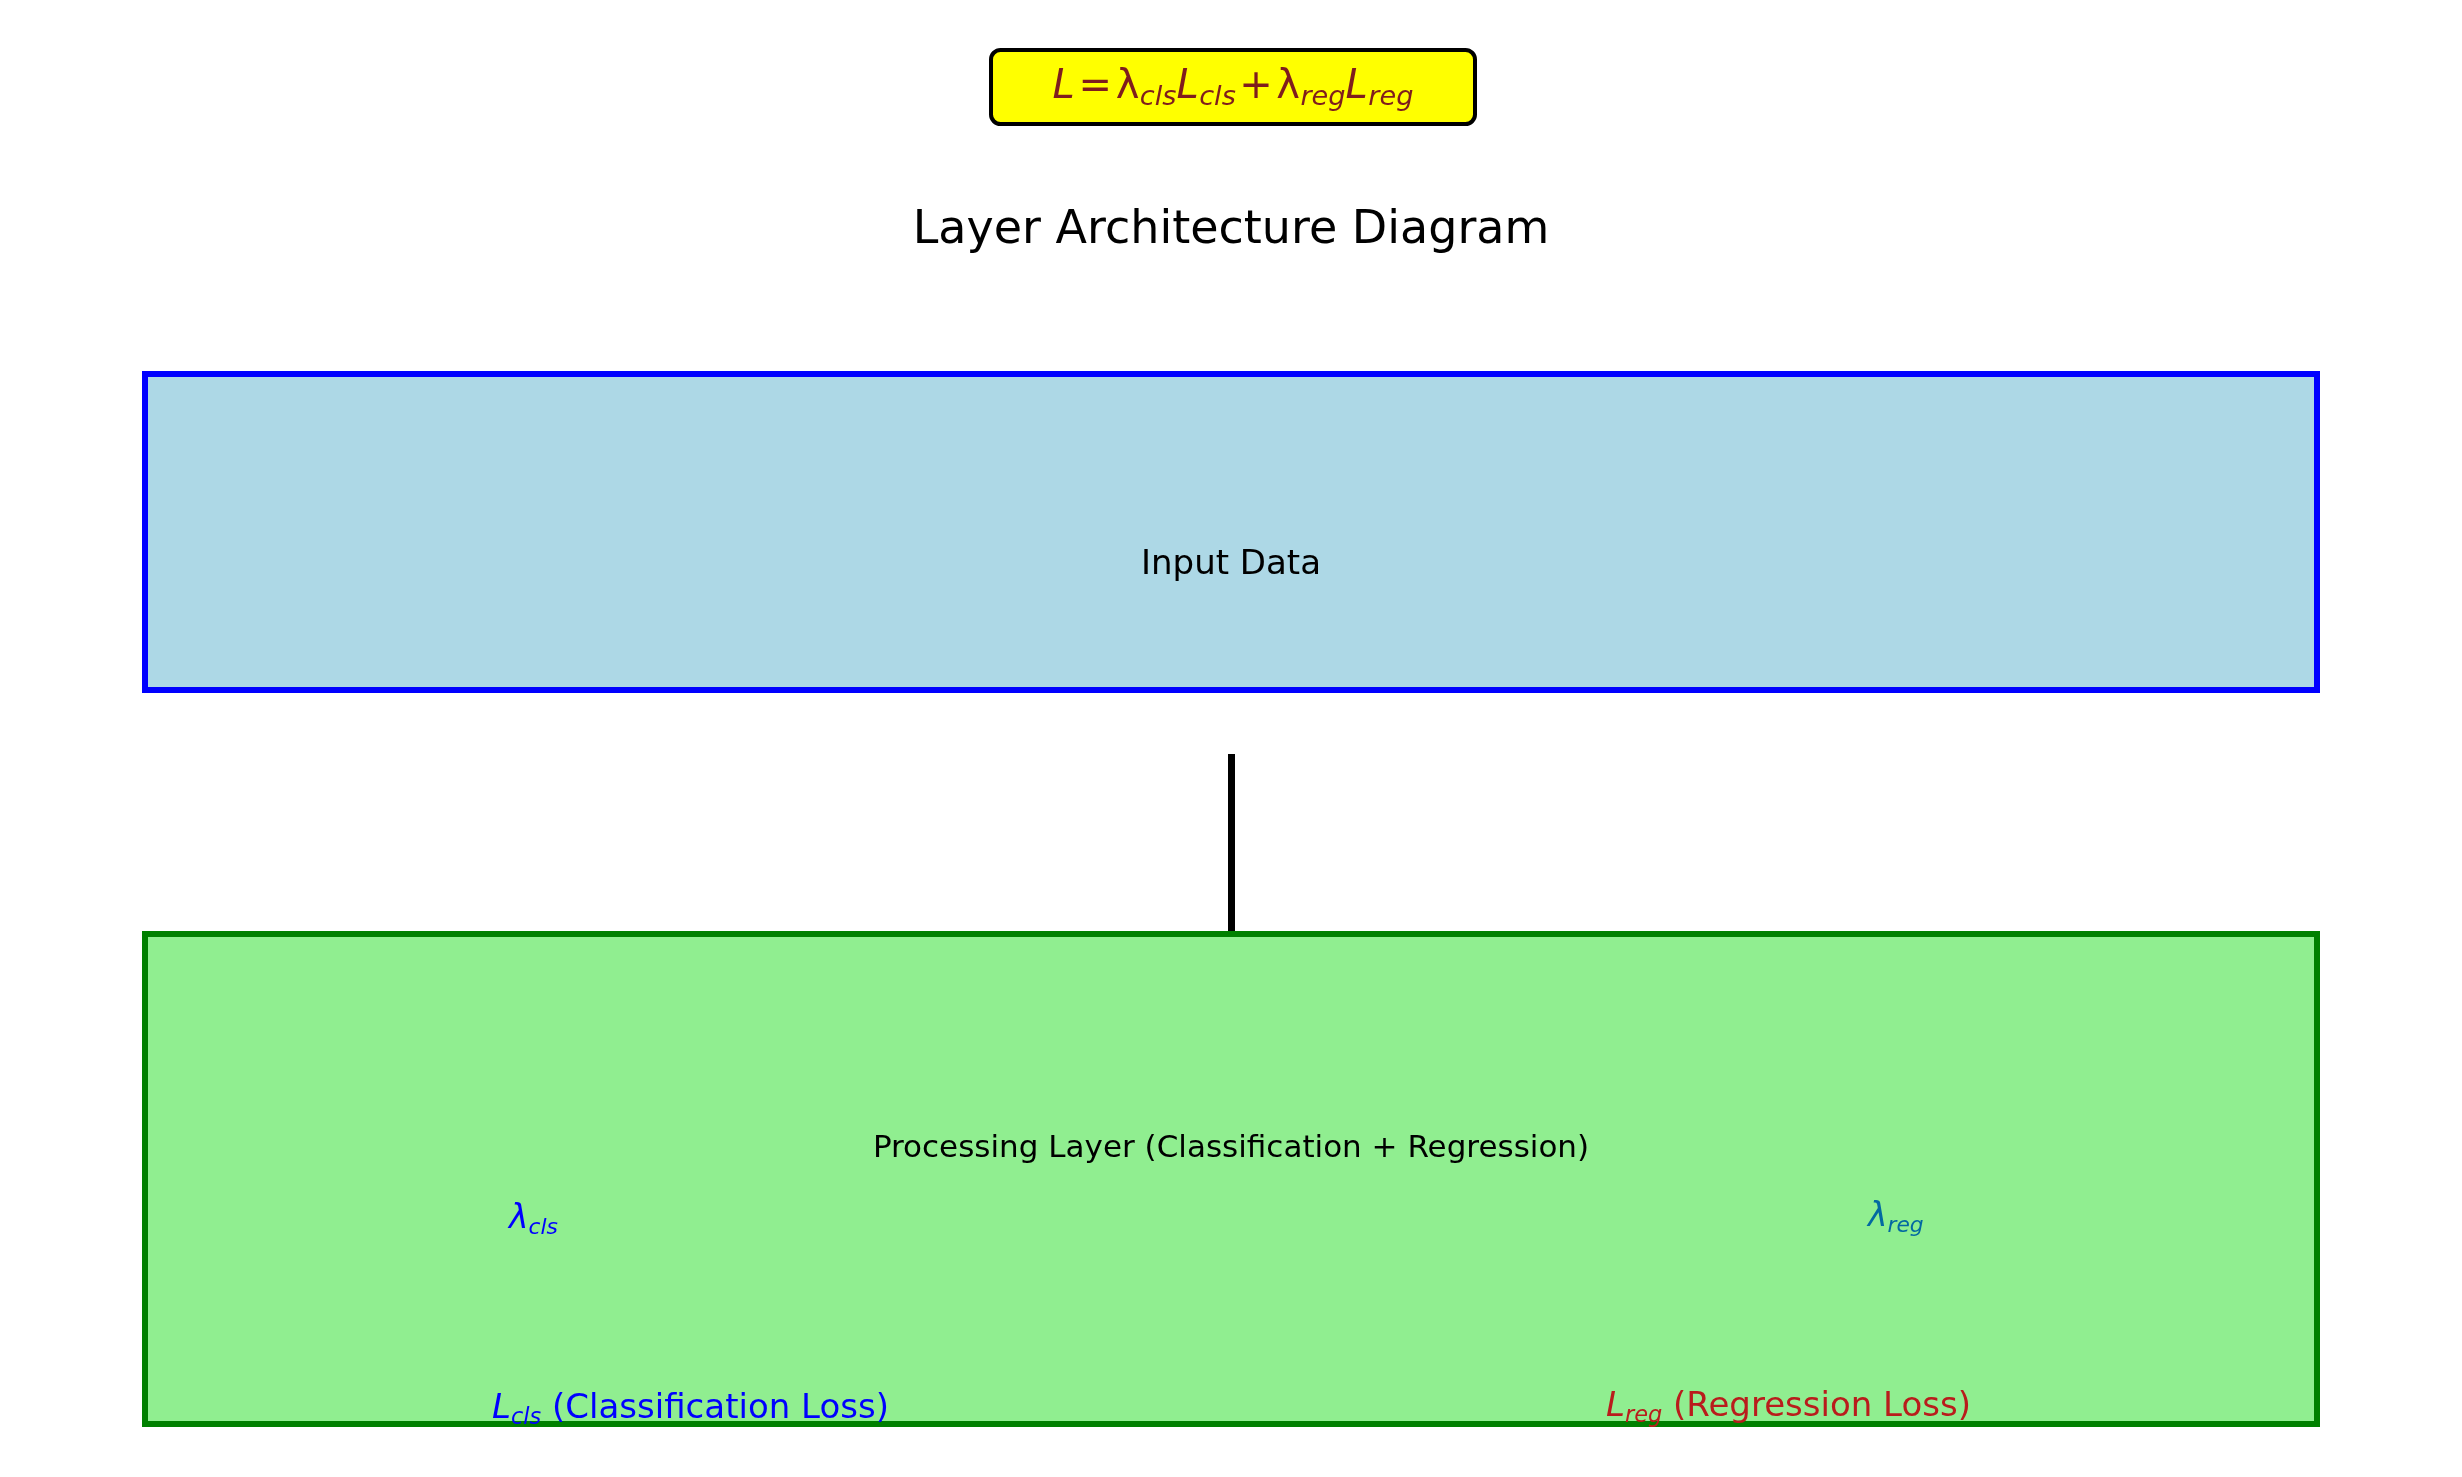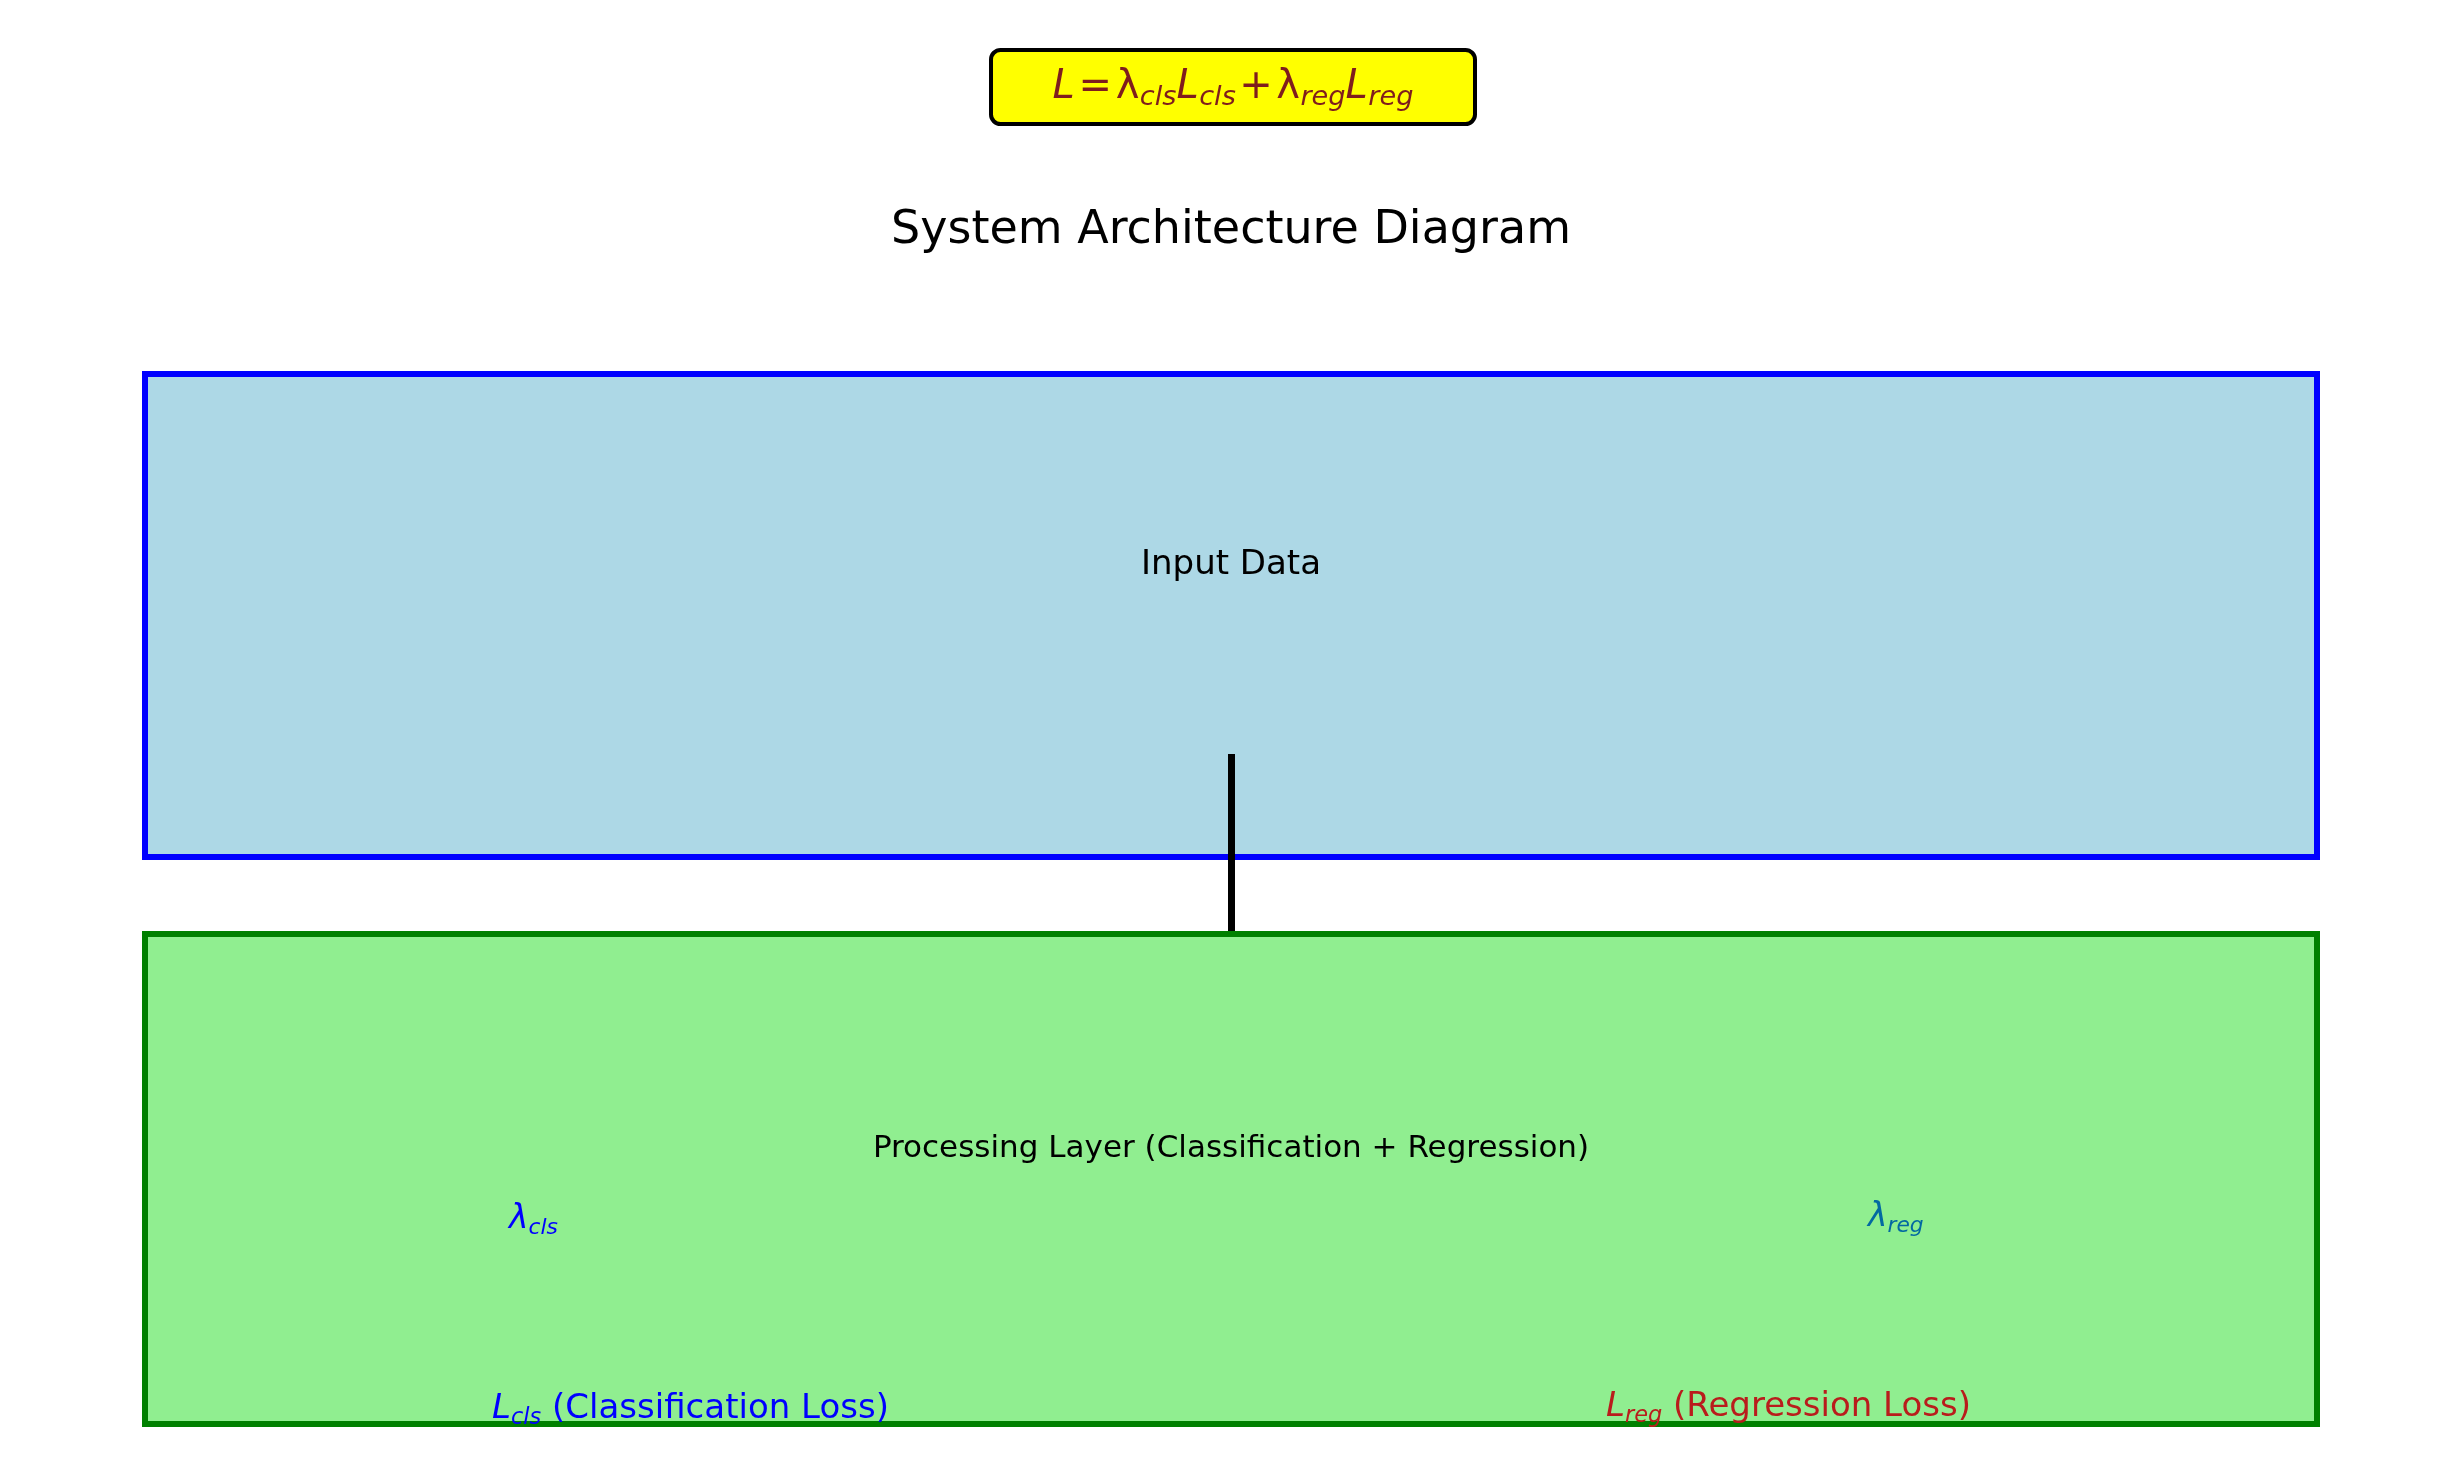--- a/index.html
+++ b/index.html
@@ -73,21 +73,21 @@
     font-family: "DejaVu Sans", sans-serif;
     line-height: 1;
   }
 
   
   .box-input {
     position: absolute;
     left: 142px;
     top: 371px;
     width: 2178px;
-    height: 489px;
+    height: 322px;
     box-sizing: border-box;
     background: #add8e6;
     border: 6.6px solid #0000ff;
   }
   .box-input-label {
     position: absolute;
     left: 0;
     top: 168px;
     width: 100%;
     text-align: center;
@@ -188,21 +188,21 @@
 </style>
 </head>
 <body>
 
 <div class="canvas">
 
   <div class="formula-box">
     <span class="formula-text"><span>L</span><span class="op">=</span><span class="lam">λ</span><sub>cls</sub><span>L</span><sub>cls</sub><span class="op">+</span><span class="lam">λ</span><sub>reg</sub><span>L</span><sub>reg</sub></span>
   </div>
 
-  <div class="title">System Architecture Diagram</div>
+  <div class="title">Layer Architecture Diagram</div>
 
   <div class="box-input">
     <div class="box-input-label">Input Data</div>
   </div>
 
   <div class="arrow-shaft"></div>
   <div class="arrow-head"></div>
 
   <div class="box-proc">
     <div class="box-proc-label">Processing Layer (Classification + Regression)</div>

